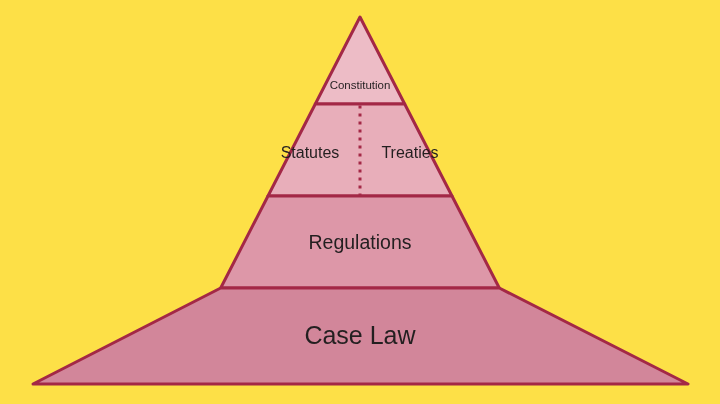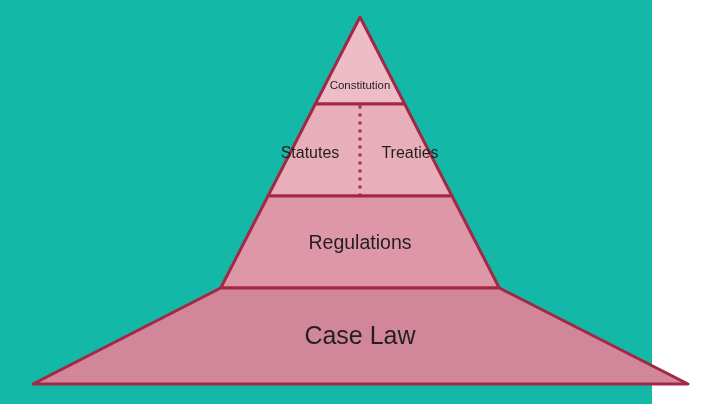--- a/index.html
+++ b/index.html
@@ -8,23 +8,23 @@
     background: #ffffff;
   }
   body {
     width: 720px;
     height: 404px;
     font-family: "Liberation Sans", sans-serif;
     overflow: hidden;
   }
   #diagram-root {
     position: relative;
-    width: 652px;
+    width: 720px;
     height: 404px;
-    background: #14b8a6;
+    background: #fde047;
   }
   svg#pyramid {
     display: block;
     width: 720px;
     height: 404px;
   }
   .tier-label {
     font-family: "Liberation Sans", sans-serif;
     fill: #231f20;
     text-anchor: middle;

